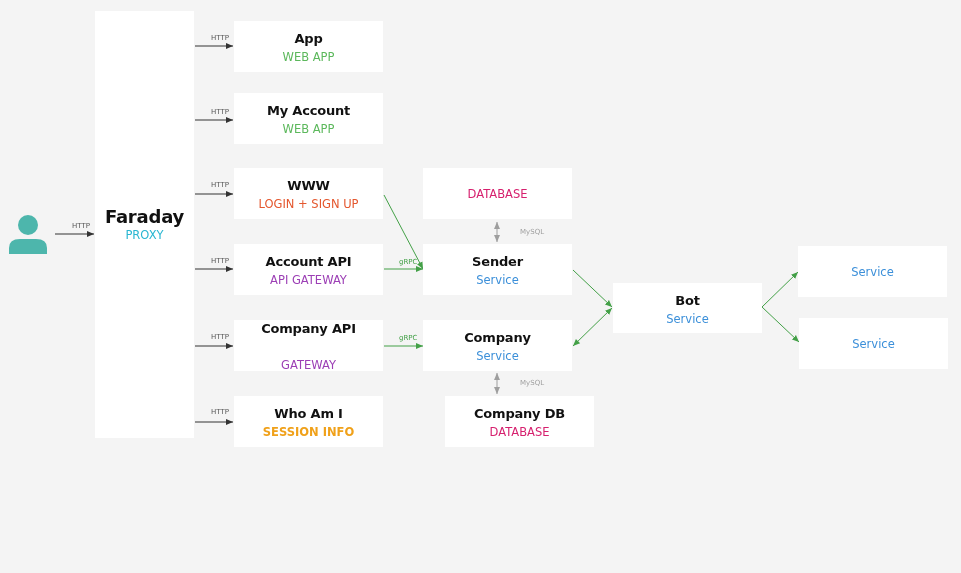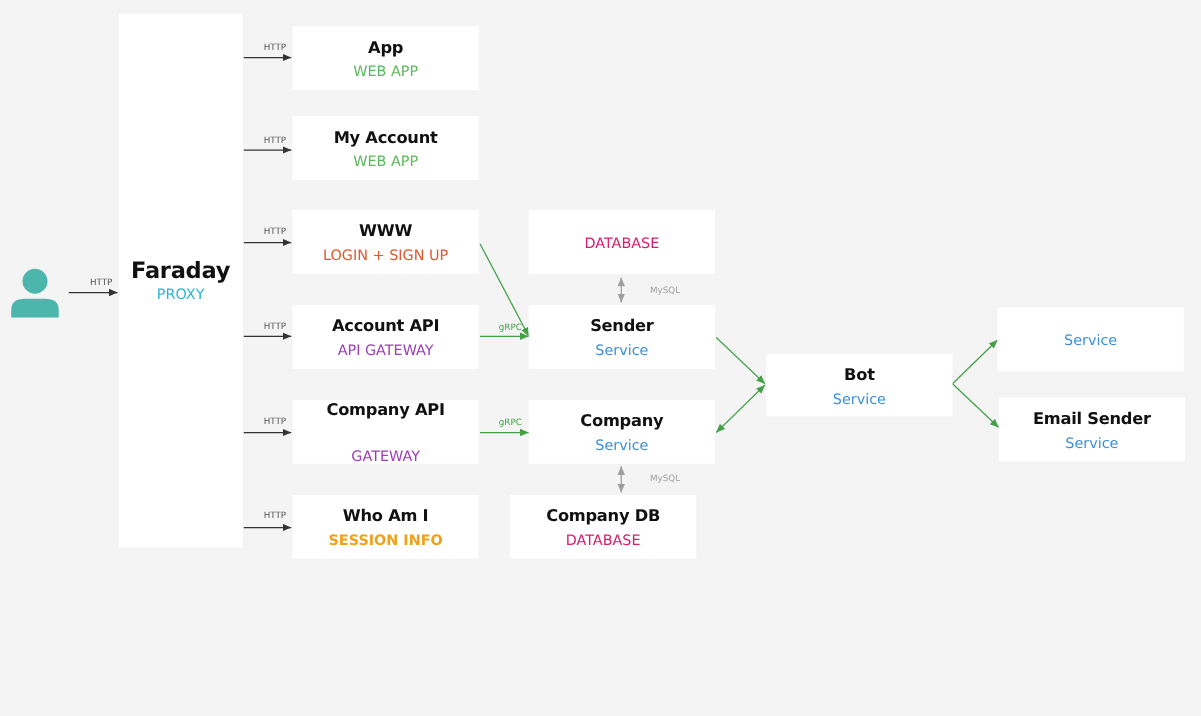--- a/index.html
+++ b/index.html
@@ -109,27 +109,26 @@
   <div class="sub" style="color:#d6206e;">DATABASE</div>
 </div>
 <div class="node" style="left:423px;top:244px;width:149px;height:51px;">
   <div class="title">Sender</div>
   <div class="sub" style="color:#3b8fd9;">Service</div>
 </div>
 <div class="node" style="left:423px;top:320px;width:149px;height:51px;">
   <div class="title">Company</div>
   <div class="sub" style="color:#3b8fd9;">Service</div>
 </div>
-<div class="node" style="left:408px;top:396px;width:149px;height:51px;">
+<div class="node" style="left:445px;top:396px;width:149px;height:51px;">
   <div class="title">Company DB</div>
   <div class="sub" style="color:#d6206e;">DATABASE</div>
 </div>
 <div class="node" style="left:613px;top:283px;width:149px;height:50px;">
   <div class="title">Bot</div>
   <div class="sub" style="color:#3b8fd9;">Service</div>
 </div>
 <div class="node" style="left:798px;top:246px;width:149px;height:51px;">
   <div class="sub" style="color:#3b8fd9;">Service</div>
 </div>
 <div class="node" style="left:799px;top:318px;width:149px;height:51px;">
-  <div class="title">Email Sender</div>
   <div class="sub" style="color:#3b8fd9;">Service</div>
 </div>
 
 </body></html>

